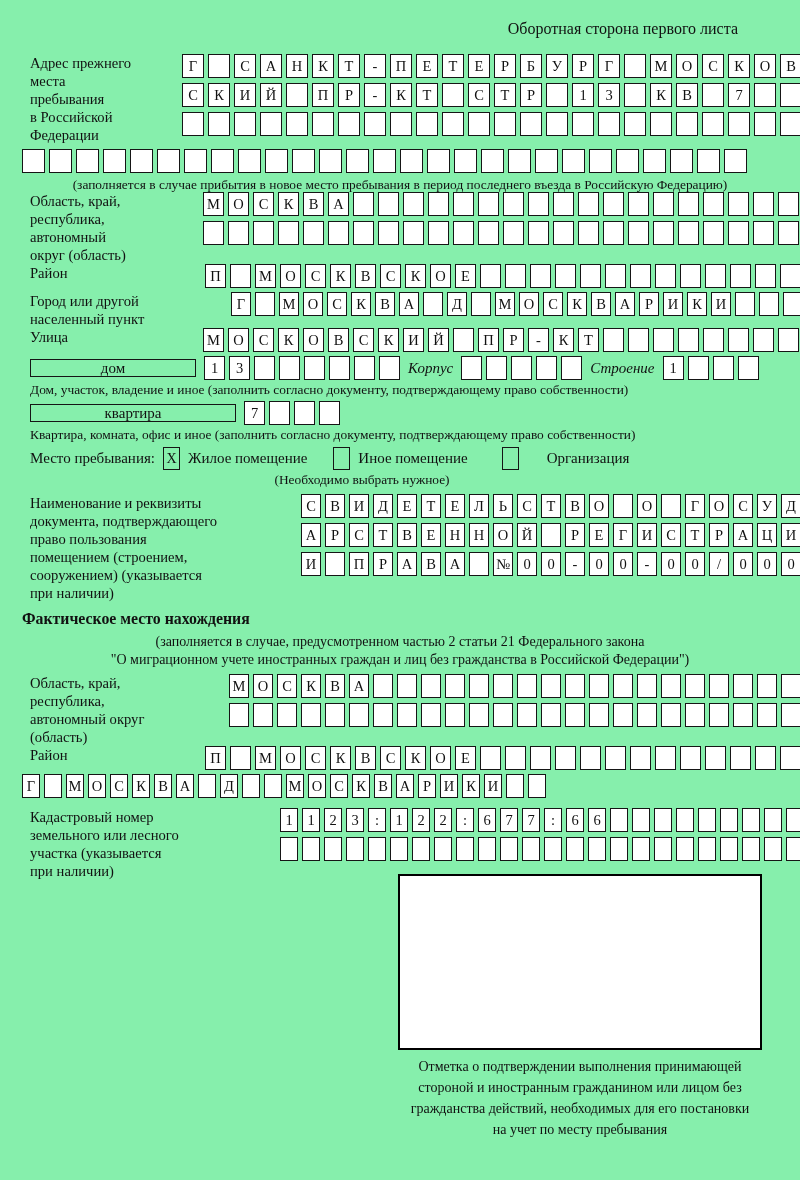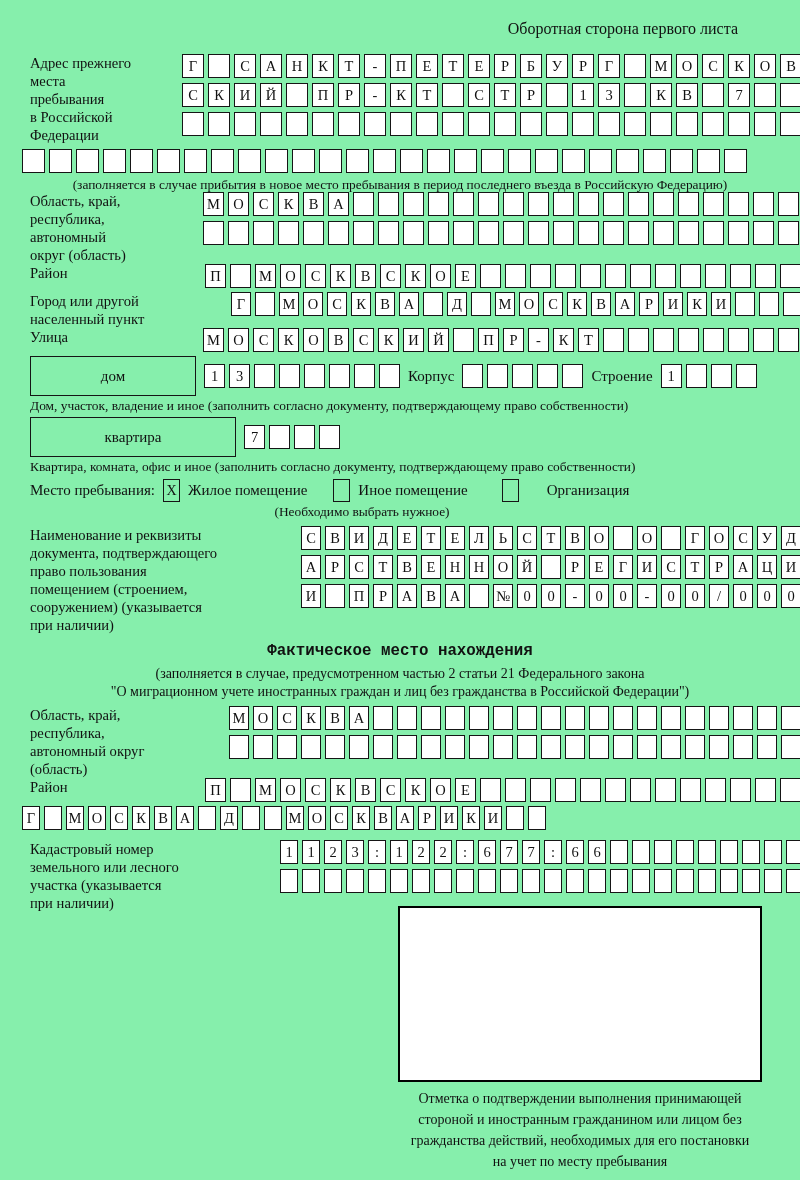--- a/index.html
+++ b/index.html
@@ -26,30 +26,30 @@
   .cellrow.inline{display:inline-flex;vertical-align:middle;}
   .c18{--cw:18px}.c20{--cw:20px}.c21{--cw:21px}.c22{--cw:22px}.c23{--cw:23px}
   .cell{
     box-sizing:border-box;flex:0 0 var(--cw);width:var(--cw);height:24px;
     border:1.6px solid #151515;background:#fff;
     display:flex;align-items:center;justify-content:center;
     font-size:14.5px;
   }
   .caption{text-align:center;font-size:13.4px;line-height:15px;}
   .sect-title{text-align:center;font-weight:bold;font-size:16.5px;margin:4px 0 5px 0;}
-  .sub-title{text-align:center;font-weight:bold;font-size:15.8px;margin:8px 0 5px 0;font-family:Liberation Mono, monospace;}
+  .sub-title{text-align:left;font-weight:bold;font-size:15.8px;margin:8px 0 5px 0;}
   .notes{text-align:center;font-size:14px;line-height:18px;white-space:pre-line;}
   .widebox{
     display:inline-flex;align-items:center;justify-content:center;
-    box-sizing:border-box;height:40px;border:1.6px solid #151515;
+    box-sizing:border-box;height:18px;border:1.6px solid #151515;
     font-size:15px;vertical-align:middle;
   }
   .houserow{margin:4px 0 0 8px;display:flex;align-items:center;}
   .gap8{display:inline-block;width:8px;}
-  .mid-label{font-size:15px;margin:0 8px;white-space:nowrap;}
+  .mid-label{font-size:15px;margin:0 8px;white-space:nowrap;font-style:italic;}
   .stayrow{margin:5px 0 0 8px;display:flex;align-items:center;font-size:15px;}
   .checkbox{
     box-sizing:border-box;display:inline-flex;width:17px;height:23px;
     border:1.6px solid #151515;align-items:center;justify-content:center;
     font-size:14px;
   }
   .stay-note{margin-left:115px;width:450px;text-align:center;font-size:13.4px;margin-top:2px;}
   .confirm{margin-top:-6px;}
   .confirm-box{
     box-sizing:border-box;margin-left:auto;margin-right:16px;

